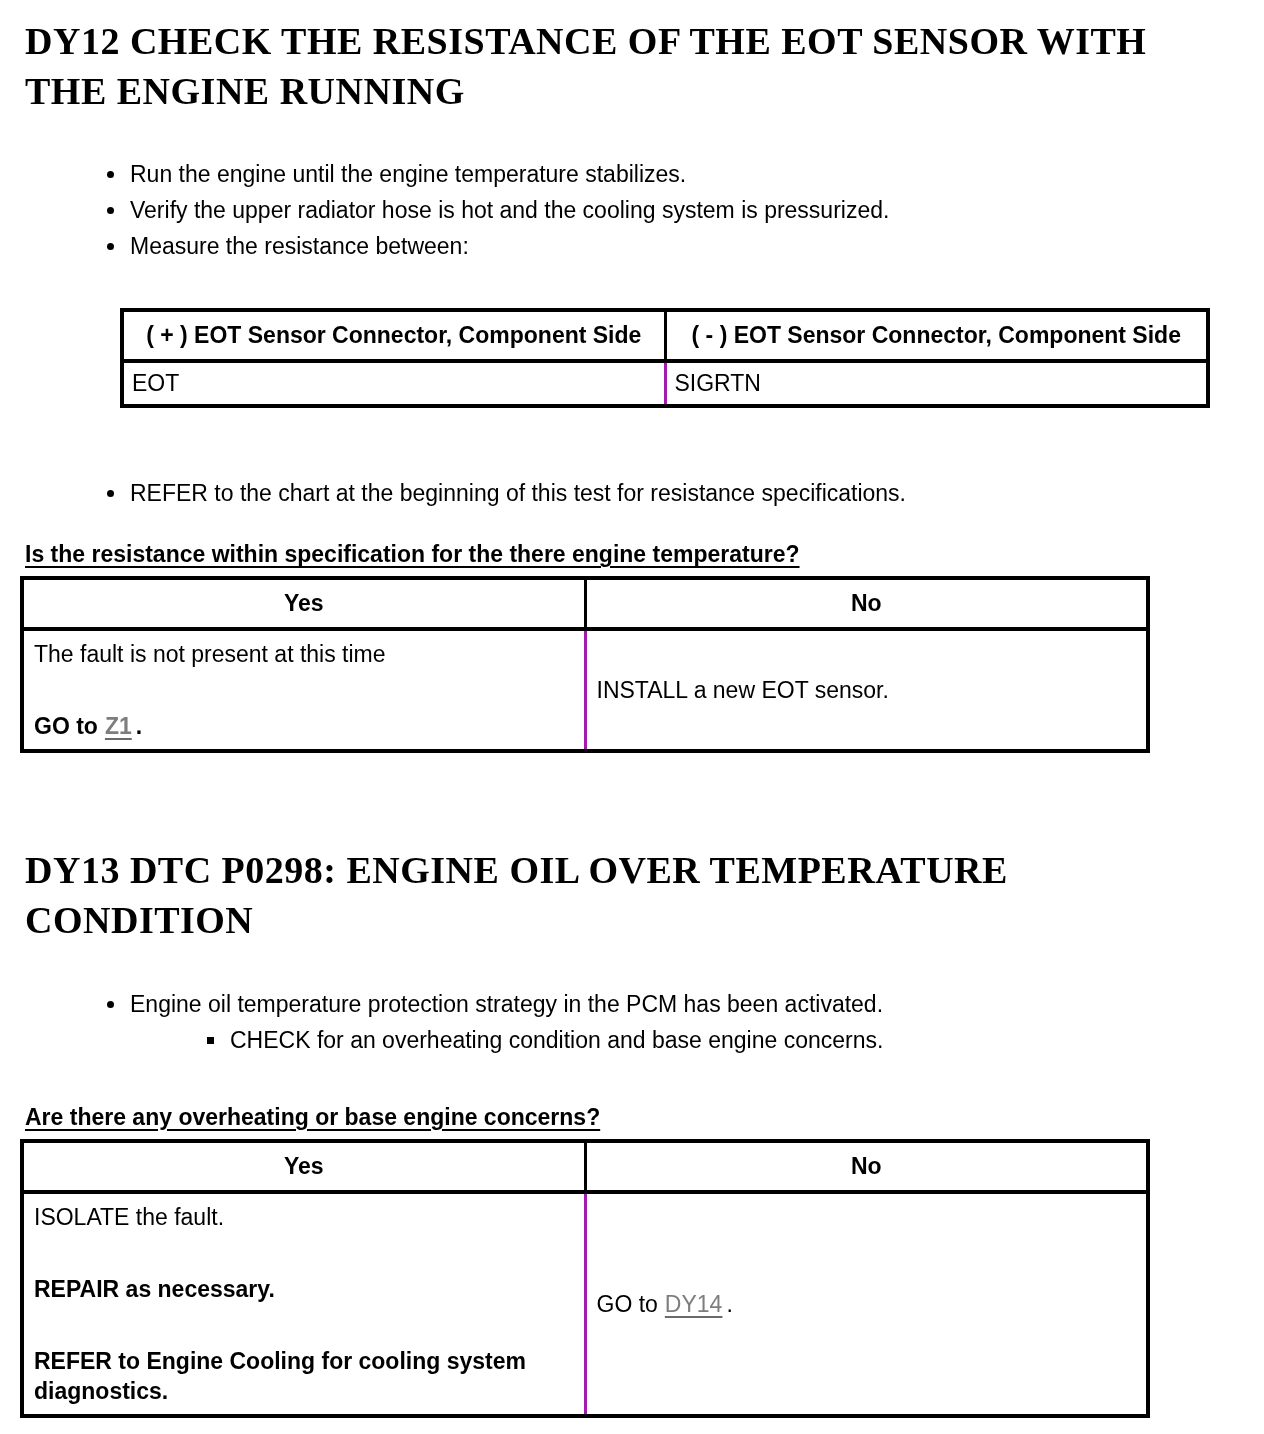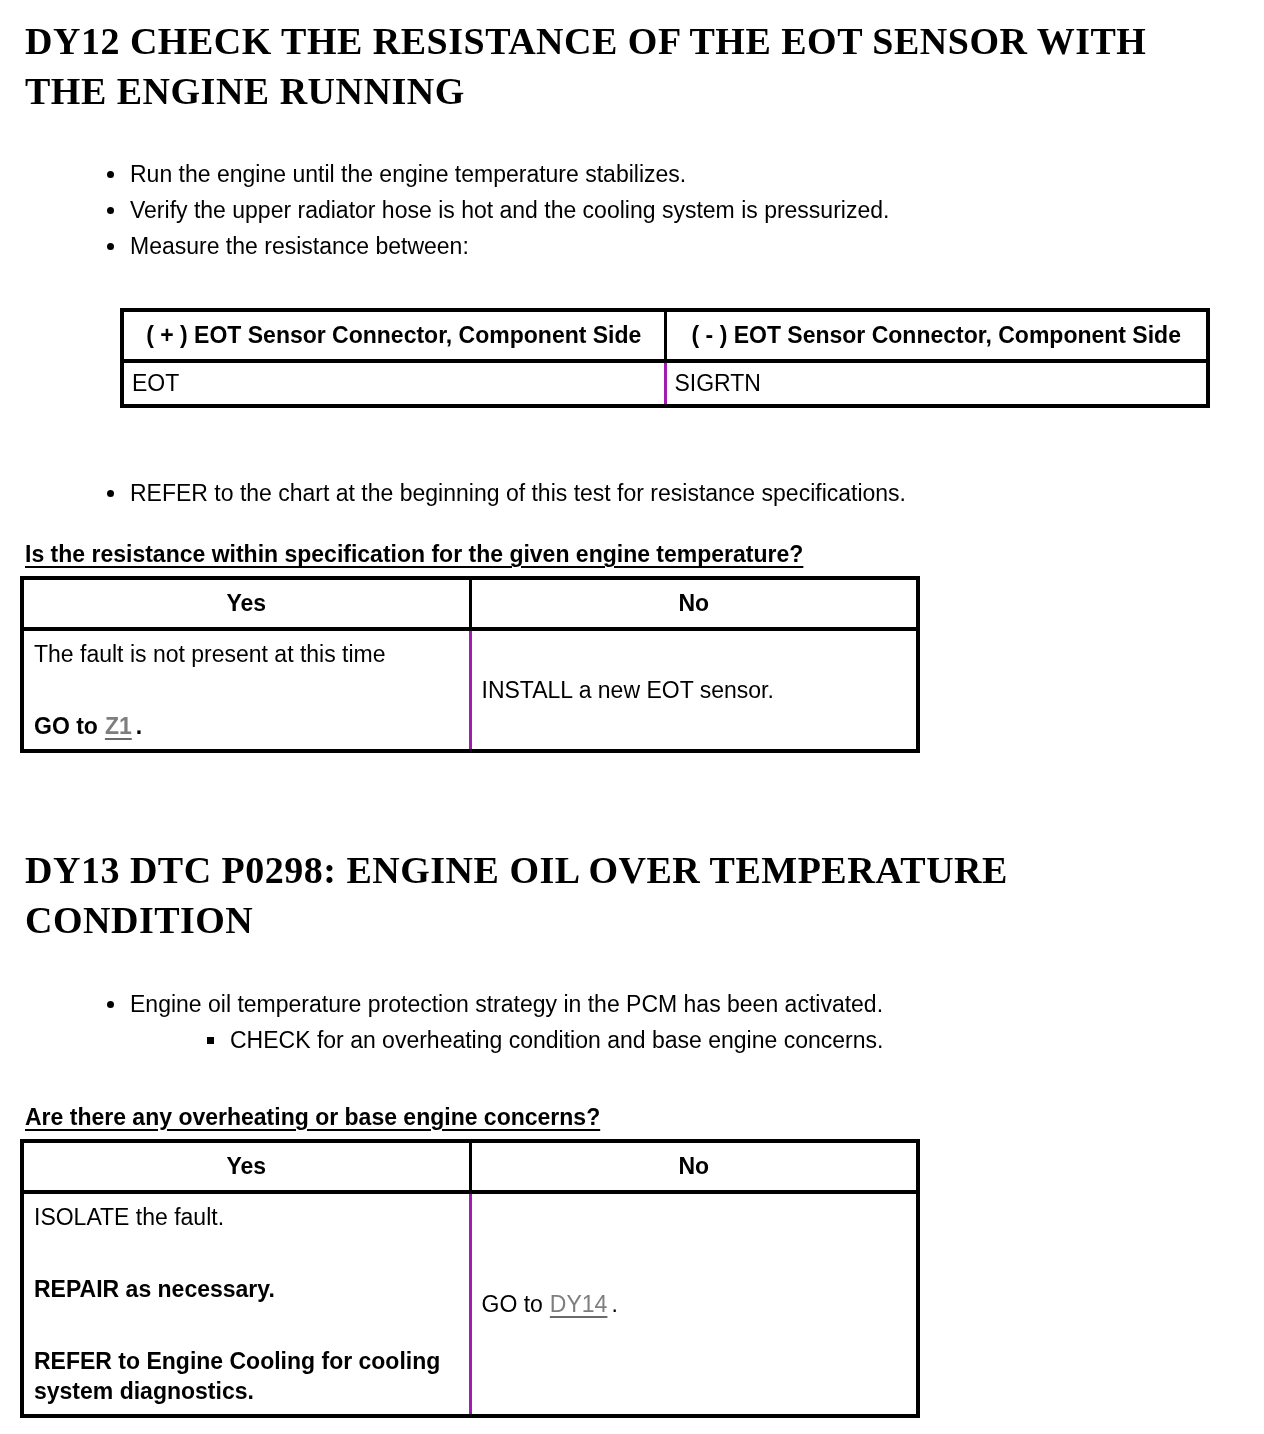--- a/index.html
+++ b/index.html
@@ -87,21 +87,21 @@
     text-underline-offset: 4px;
     margin: 0;
     padding-left: 25px;
   }
   .question-1 { margin-top: 30px; }
   .question-2 { margin-top: 46px; }
 
   
   table.result-table {
     margin: 8px 0 0 20px;
-    width: 900px;
+    width: 1130px;
     border: 4px solid #000000;
   }
   table.result-table col { width: 50%; }
   table.result-table th { height: 48px; }
   table.result-table td { padding: 8px 10px; }
   .cell-para { margin: 0; line-height: 30px; }
   .cell-para + .cell-para { margin-top: 42px; font-weight: bold; }
   td.result-yes-1 { height: 116px; }
   td.result-yes-2 { height: 208px; }
 
@@ -141,21 +141,21 @@
     <td>EOT</td>
     <td>SIGRTN</td>
   </tr>
 </tbody>
   </table>
 
 <ul class="bullets refer">
   <li>REFER to the chart at the beginning of this test for resistance specifications.</li>
 </ul>
 
-<p class="question question-1">Is the resistance within specification for the given engine temperature?</p>
+<p class="question question-1">Is the resistance within specification for the there engine temperature?</p>
 
 <table class="doc-table result-table">
   <colgroup>
       <col>
       <col>
     </colgroup>
   <tbody>
       <tr>
     <th>Yes</th>
     <th>No</th>

